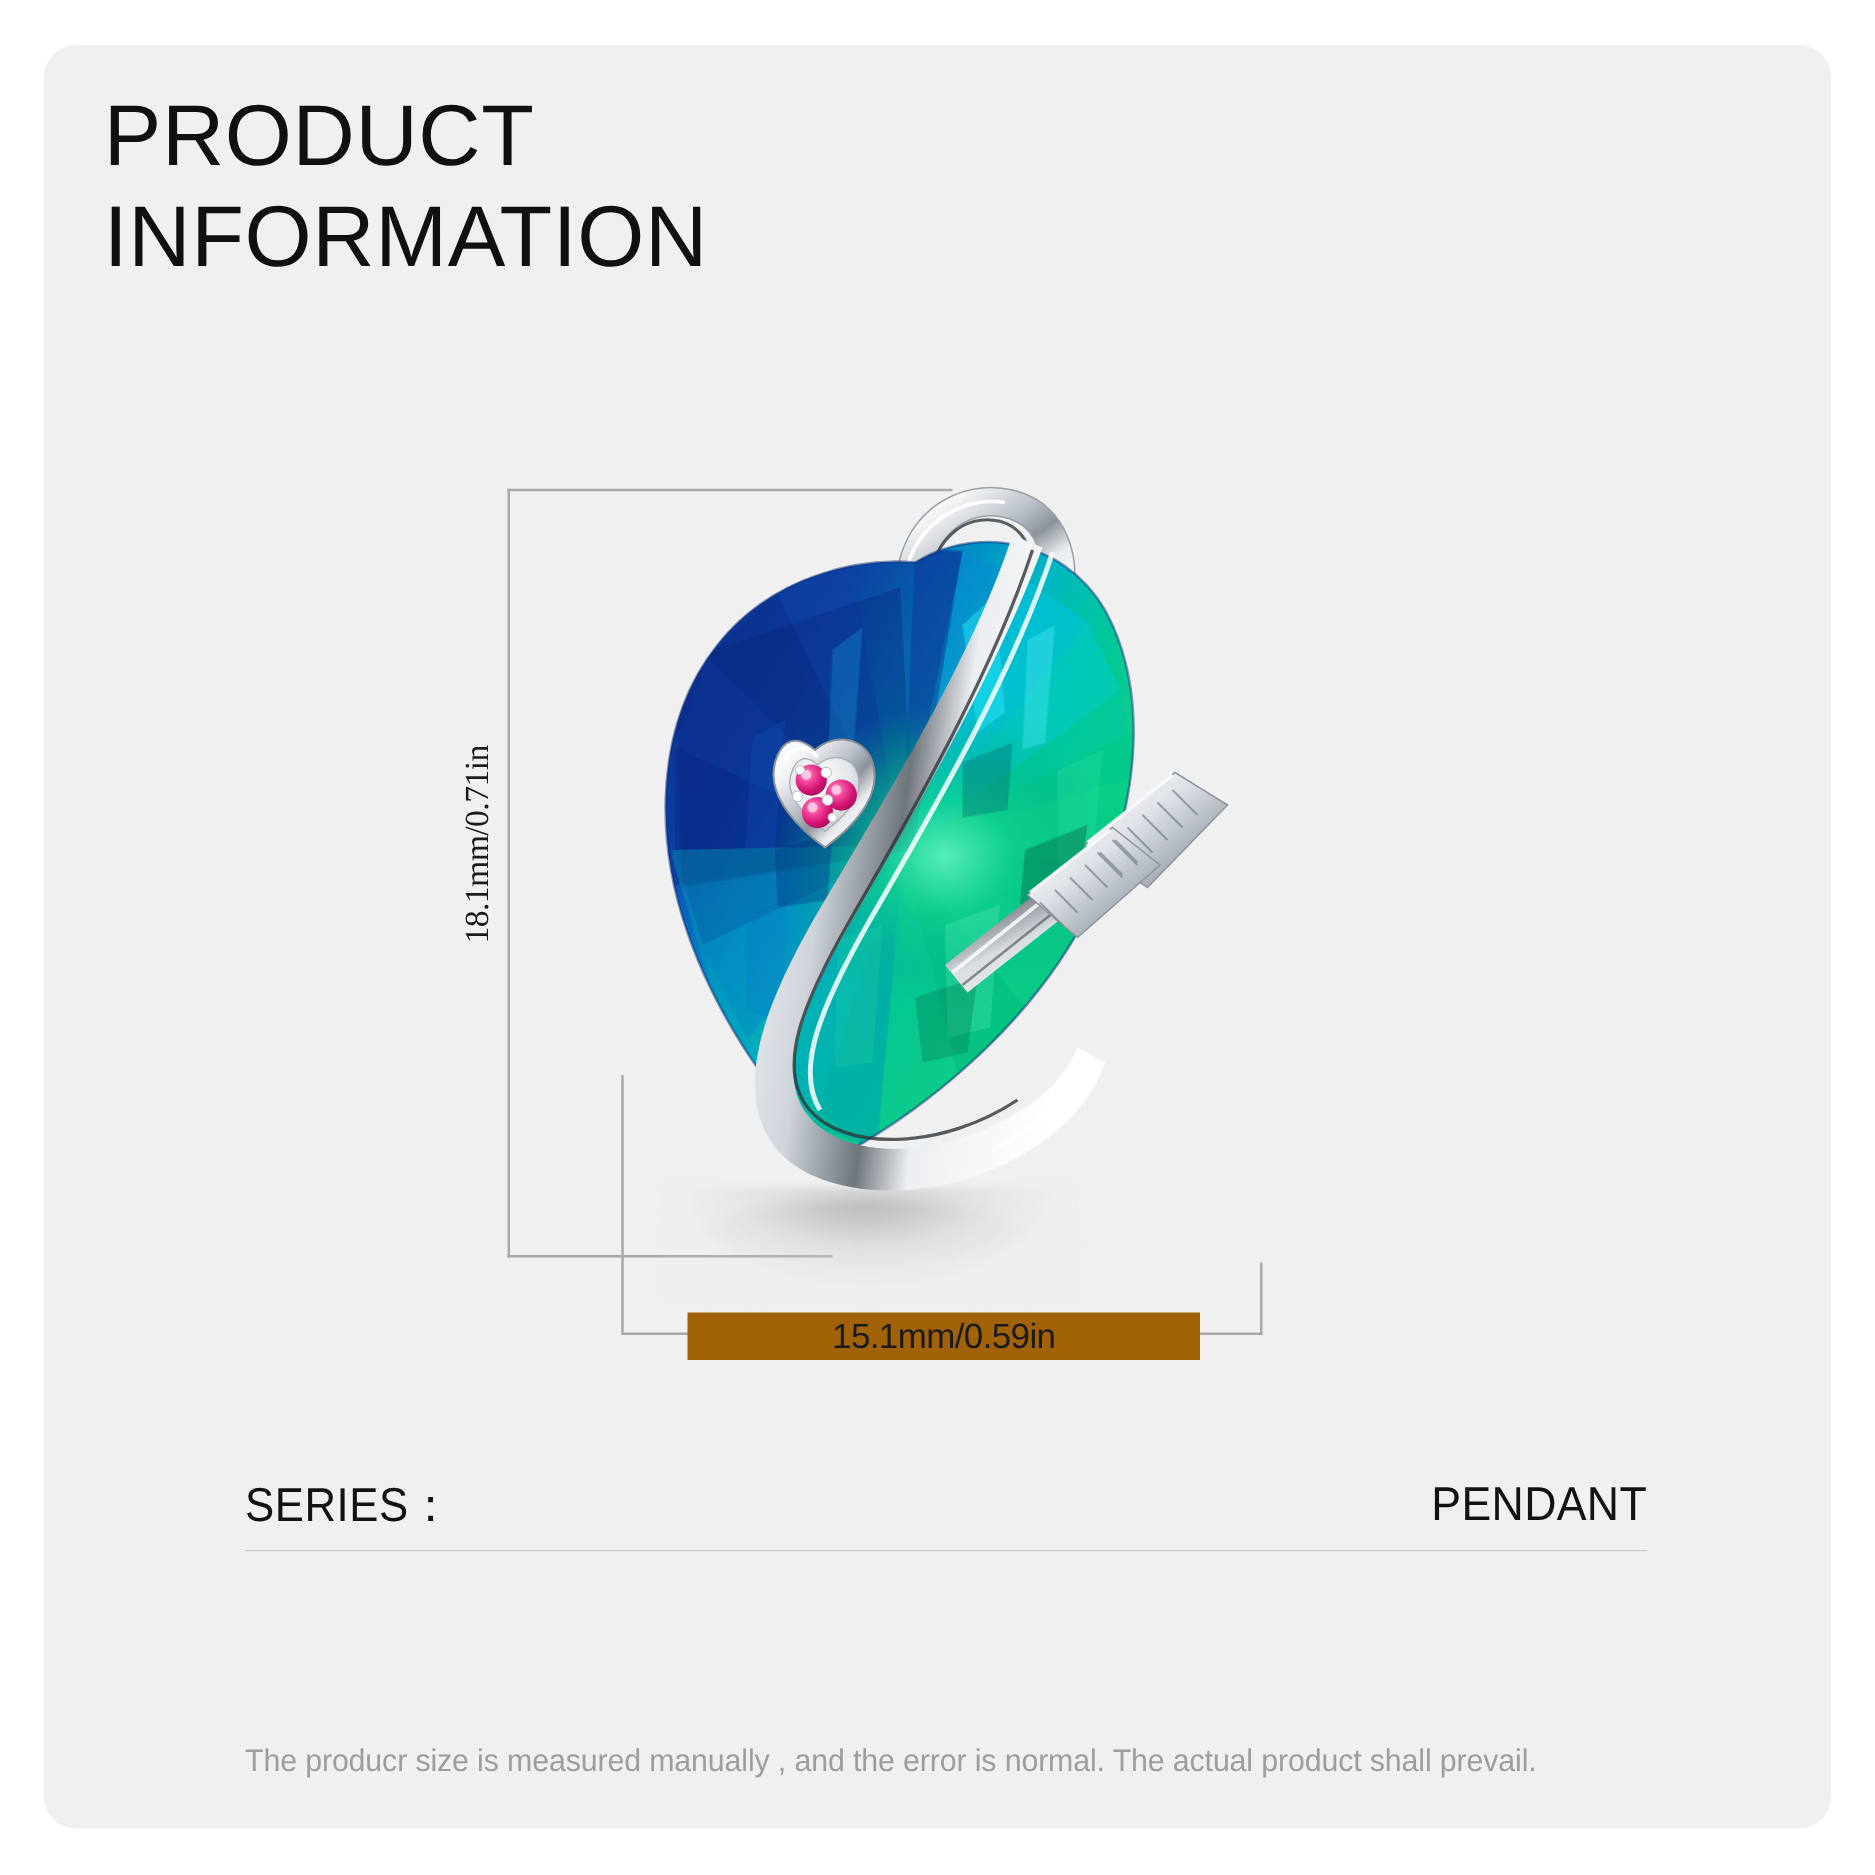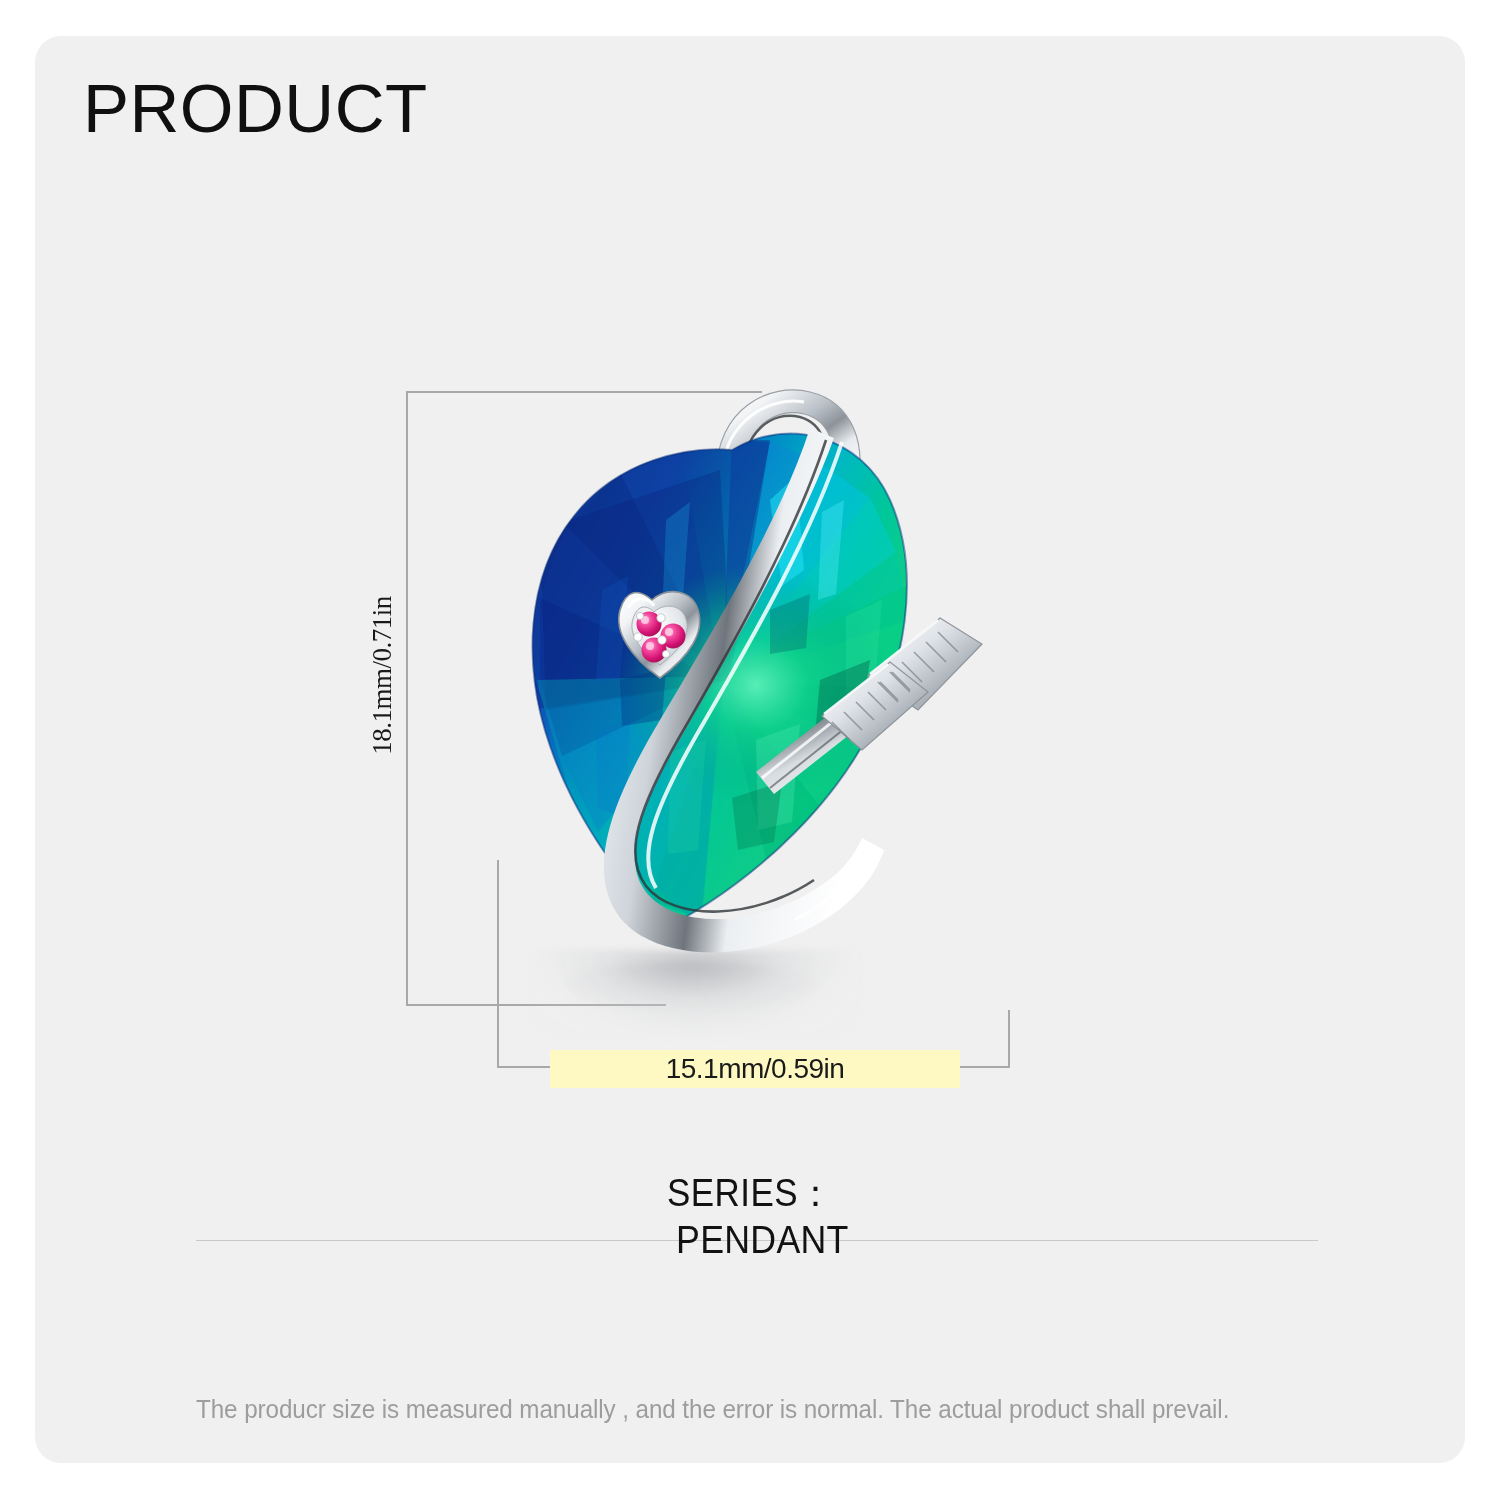--- a/index.html
+++ b/index.html
@@ -92,21 +92,21 @@
     width: 220px;
     text-align: center;
     font-family: "Liberation Serif", serif;
     letter-spacing: -0.5px;
   }
   #label-width {
     left: 220px;
     top: 690px;
     width: 410px;
     text-align: center;
-    background: #fef9c3;
+    background: #a16207;
     padding: 3px 0;
     font-family: "Liberation Sans", sans-serif;
     font-size: 28px;
     letter-spacing: -0.5px;
   }
 
   
   #pendant {
     position: absolute;
     left: 140px;
@@ -152,21 +152,20 @@
     top: 1168px;
     width: 1122px;
   }
   .spec-row {
     position: relative;
     height: 73px;
     border-bottom: 1px solid #c9c9c9;
     display: flex;
     align-items: center;
     justify-content: space-between;
-    flex-direction: column;
   }
   .spec-key {
     font-family: "Liberation Sans", sans-serif;
     font-size: 38px;
     font-weight: 400;
     color: #121212;
     letter-spacing: 0.5px;
     transform: scaleX(0.92);
     transform-origin: left center;
   }
@@ -195,20 +194,21 @@
 </style>
 </head>
 <body>
 
 <div id="page">
 
   <div id="card"></div>
 
   <div id="title-block">
     <span class="title-line">PRODUCT</span>
+    <span class="title-line">INFORMATION</span>
   </div>
 
   <div id="stage">
 
     <div class="dim-line dim-h" id="dimV-top"></div>
     <div class="dim-line dim-v" id="dimV-left"></div>
     <div class="dim-line dim-h" id="dimV-bottom"></div>
 
     <div class="dim-line dim-v" id="dimH-left"></div>
     <div class="dim-line dim-v" id="dimH-right"></div>

